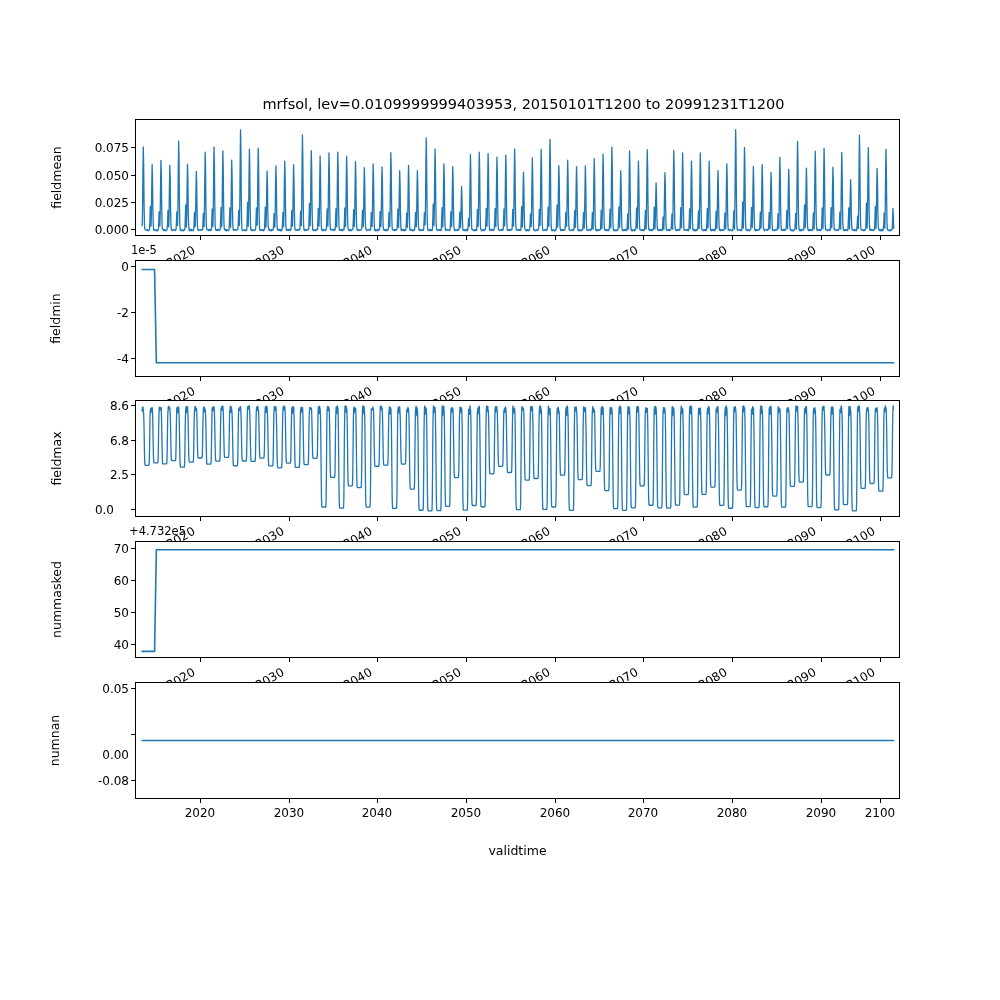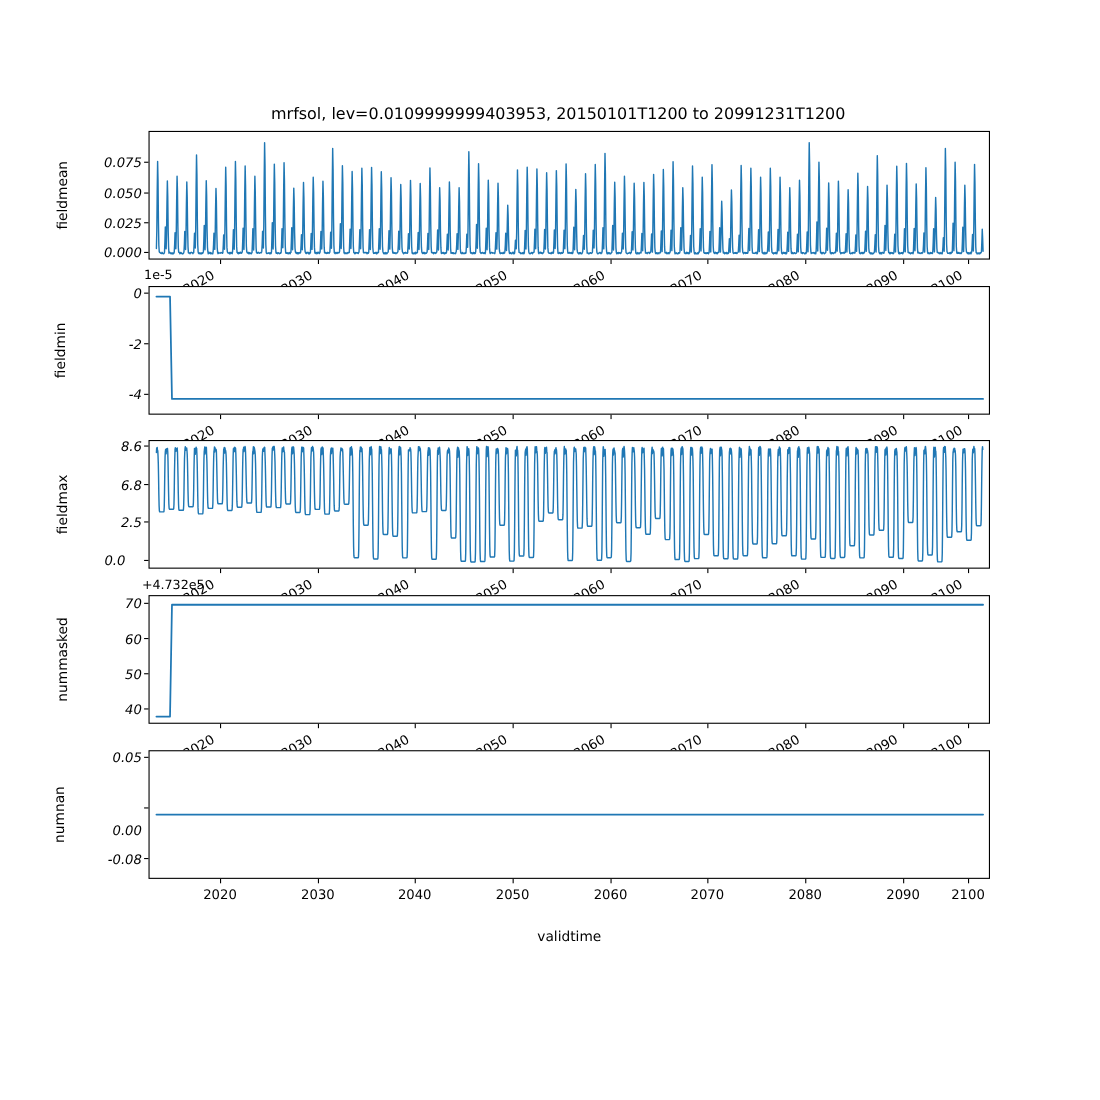--- a/index.html
+++ b/index.html
@@ -16,21 +16,21 @@
   }
   #figure {
     position: relative;
     width: 1000px;
     height: 1000px;
     background: #ffffff;
   }
   
   .title-wrap {
     position: absolute;
-    left: 125px;
+    left: 141px;
     top: 96px;
     width: 765px;
     text-align: center;
     font-size: 14.5px;
   }
   .panel {
     position: absolute;
     border: 1px solid #000000;
     box-sizing: border-box;
     background: #ffffff;
@@ -47,21 +47,20 @@
     transform: rotate(-90deg);
     font-size: 12.5px;
     text-align: center;
     white-space: nowrap;
   }
   .ytick {
     position: absolute;
     font-size: 12px;
     text-align: right;
     white-space: nowrap;
-    font-style: italic;
   }
   .ytickmark {
     position: absolute;
     width: 3.5px;
     height: 1px;
     background: #000000;
   }
   .xtickmark {
     position: absolute;
     width: 1px;

